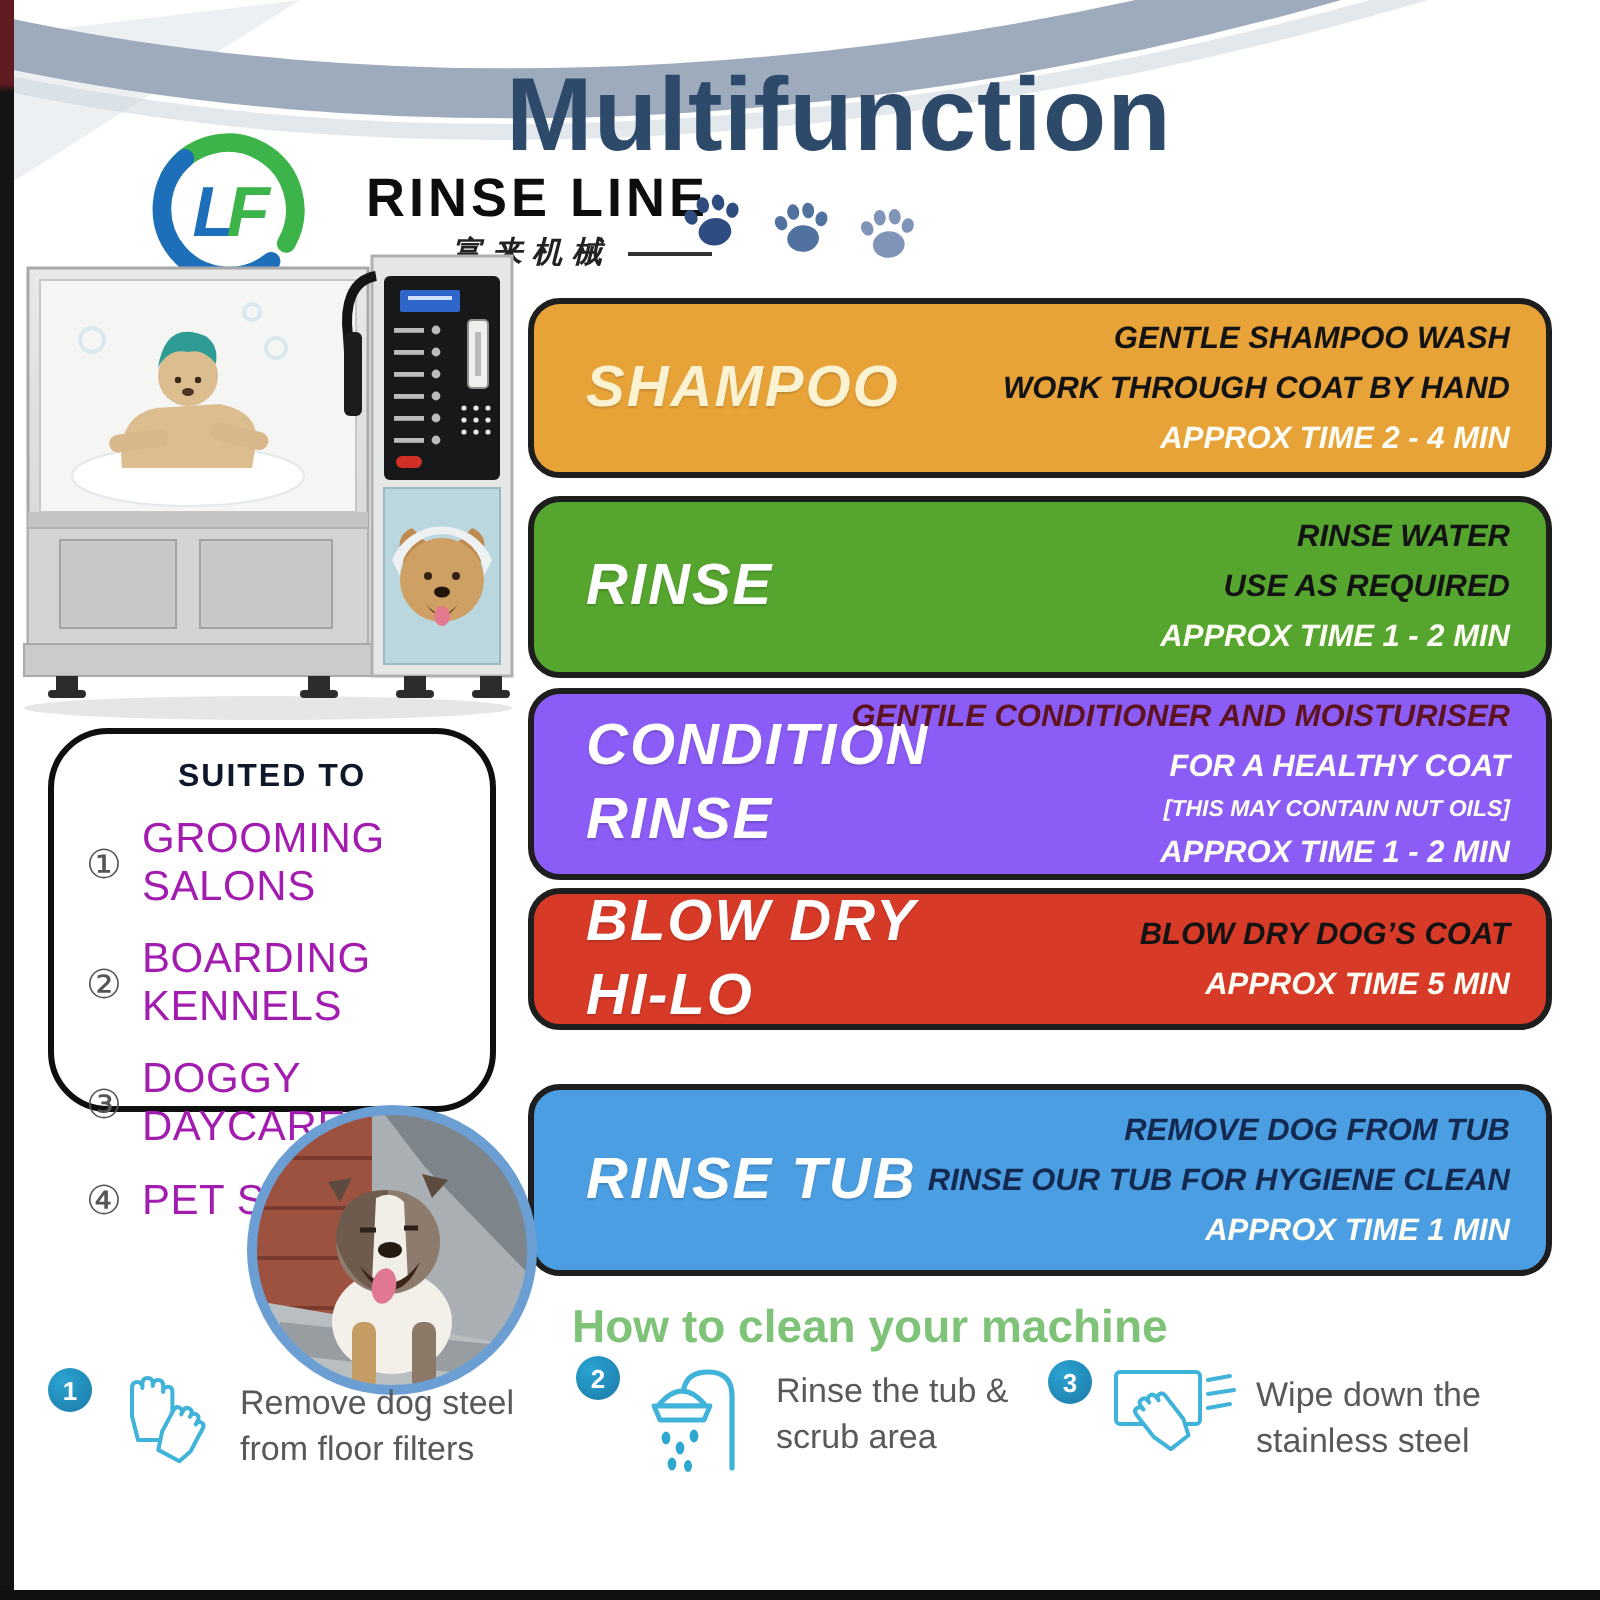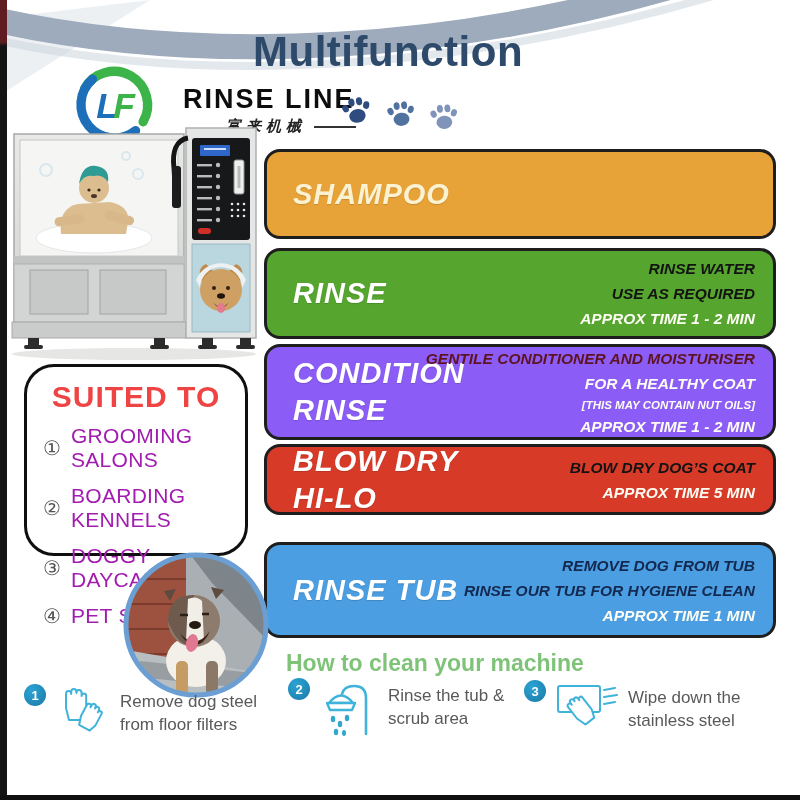--- a/index.html
+++ b/index.html
@@ -6,21 +6,21 @@
   .canvas{position:relative;width:800px;height:800px;background:#ffffff;overflow:hidden;
           font-family:"Liberation Sans",sans-serif;}
   .abs{position:absolute;}
 
   
   .edge-left{left:0;top:0;width:7px;height:800px;
     background:linear-gradient(180deg,#5f1d22 0px,#5f1d22 42px,#141414 46px,#141414 100%);}
   .edge-bottom{left:0;top:795px;width:800px;height:5px;background:#101010;}
 
   
-  .page-title{left:253px;top:28px;font-size:42px;font-weight:bold;color:#2D4A6B;letter-spacing:.5px;}
+  .page-title{left:253px;top:28px;font-size:52px;font-weight:bold;color:#2D4A6B;letter-spacing:.5px;}
   .brand-name{left:183px;top:84px;font-size:27px;font-weight:bold;color:#0d0d0d;letter-spacing:2px;}
   .brand-cn{left:226px;top:117px;font-size:15px;font-weight:bold;color:#222;letter-spacing:5px;font-style:italic;}
   .brand-rule{left:314px;top:126px;width:42px;height:2px;background:#333;}
 
   
   .banner{left:264px;width:512px;border:3px solid #1e1e1e;border-radius:16px;box-sizing:border-box;}
   #banner-shampoo{top:149px;height:90px;}
   #banner-rinse{top:248px;height:91px;}
   #banner-condition{top:344px;height:96px;}
   #banner-blowdry{top:444px;height:71px;}
@@ -33,21 +33,21 @@
     align-items:flex-end;font-style:italic;font-weight:bold;font-size:15.5px;line-height:25px;text-align:right;}
   .l-dark{color:#131313;}
   .l-light{color:#fdfdf4;}
   .l-maroon{color:#5E1420;}
   .l-navy{color:#13294F;}
   .l-small{font-size:11.5px;line-height:18px;}
 
   
   .suited-box{left:24px;top:364px;width:224px;height:192px;background:#fff;border:3px solid #0f0f0f;
     border-radius:30px;box-sizing:border-box;}
-  .suited-title{margin:13px 0 10px 0;text-align:center;font-size:30px;font-weight:bold;color:#ef4444;letter-spacing:1px;}
+  .suited-title{margin:13px 0 10px 0;text-align:center;font-size:16px;font-weight:bold;color:#0f172a;letter-spacing:1px;}
   .suited-item{display:flex;align-items:center;margin:0 0 12px 16px;}
   .suited-num{font-size:20px;color:#555;margin-right:10px;}
   .suited-label{font-size:21px;color:#a21caf;letter-spacing:.3px;}
 
   
   .howto-title{left:286px;top:650px;font-size:23px;font-weight:bold;color:#7FC379;}
   .step{position:absolute;display:flex;align-items:flex-start;}
   #step-1{left:24px;top:682px;}
   #step-2{left:288px;top:676px;}
   #step-3{left:524px;top:678px;}
@@ -194,20 +194,25 @@
       <rect x="192" y="223" width="19" height="4" rx="2"></rect>
         <rect x="230" y="223" width="19" height="4" rx="2"></rect>
     </g>
   </svg>
 
   <div class="abs banner" id="banner-shampoo" style="background-color: rgb(232, 163, 56);">
     <div class="b-title t-cream">
       <span>SHAMPOO</span>
         <span></span>
     </div>
+    <div class="b-right">
+      <span class="l-dark">GENTLE SHAMPOO WASH</span>
+      <span class="l-dark">WORK THROUGH COAT BY HAND</span>
+      <span class="l-light">APPROX TIME 2 - 4 MIN</span>
+    </div>
   </div>
 
   <div class="abs banner" id="banner-rinse" style="background-color: rgb(85, 165, 46);">
     <div class="b-title">
       <span>RINSE</span>
         <span></span>
     </div>
     <div class="b-right">
       <span class="l-dark">RINSE WATER</span>
       <span class="l-dark">USE AS REQUIRED</span>

